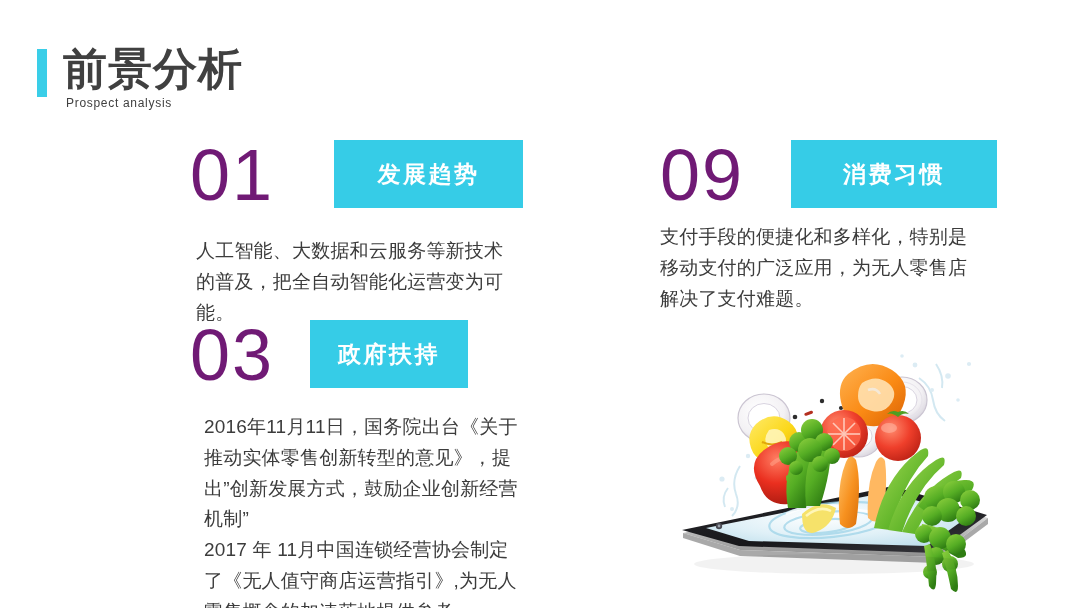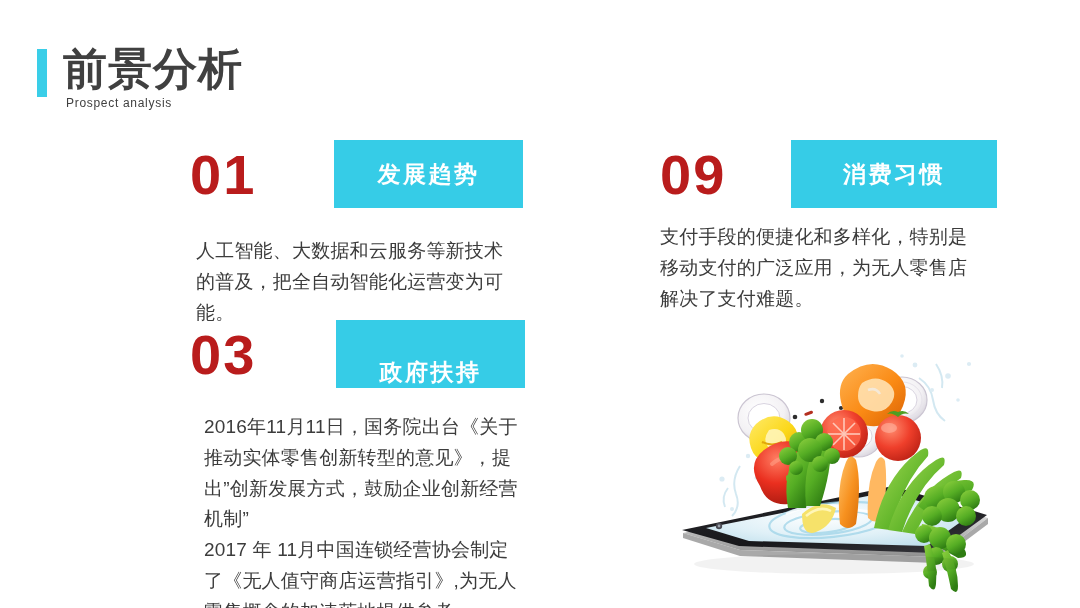--- a/index.html
+++ b/index.html
@@ -64,23 +64,23 @@
   }
   .section-head {
     position: relative;
     height: 70px;
   }
   .section-number {
     position: absolute;
     left: 0;
     top: 50%;
     transform: translateY(-50%);
-    font-size: 56px;
-    font-weight: bold;
-    color: #b91c1c;
+    font-size: 72px;
+    font-weight: normal;
+    color: #701a75;
     letter-spacing: 2px;
     line-height: 1;
   }
   .section-badge {
     position: absolute;
     top: 0;
     height: 68px;
     background: #36CCE7;
     display: flex;
     align-items: center;
@@ -106,21 +106,21 @@
   
   #section-01 { left: 190px; top: 140px; width: 330px; }
   #section-01 .section-badge { left: 144px; width: 189px; }
   #section-01 .section-body { margin-top: 26px; margin-left: 6px; width: 310px; }
 
   #section-02 { left: 660px; top: 140px; width: 330px; }
   #section-02 .section-badge { left: 131px; width: 206px; }
   #section-02 .section-body { margin-top: 12px; margin-left: 0px; width: 322px; }
 
   #section-03 { left: 190px; top: 320px; width: 330px; }
-  #section-03 .section-badge { left: 146px; width: 189px; align-items: flex-end; }
+  #section-03 .section-badge { left: 120px; width: 158px; }
   #section-03 .section-body { margin-top: 22px; margin-left: 14px; width: 318px; }
   #section-03 .section-body p + p { margin-top: 0px; }
 
   
   #decor-image {
     position: absolute;
     left: 636px;
     top: 338px;
     width: 400px;
     height: 262px;

